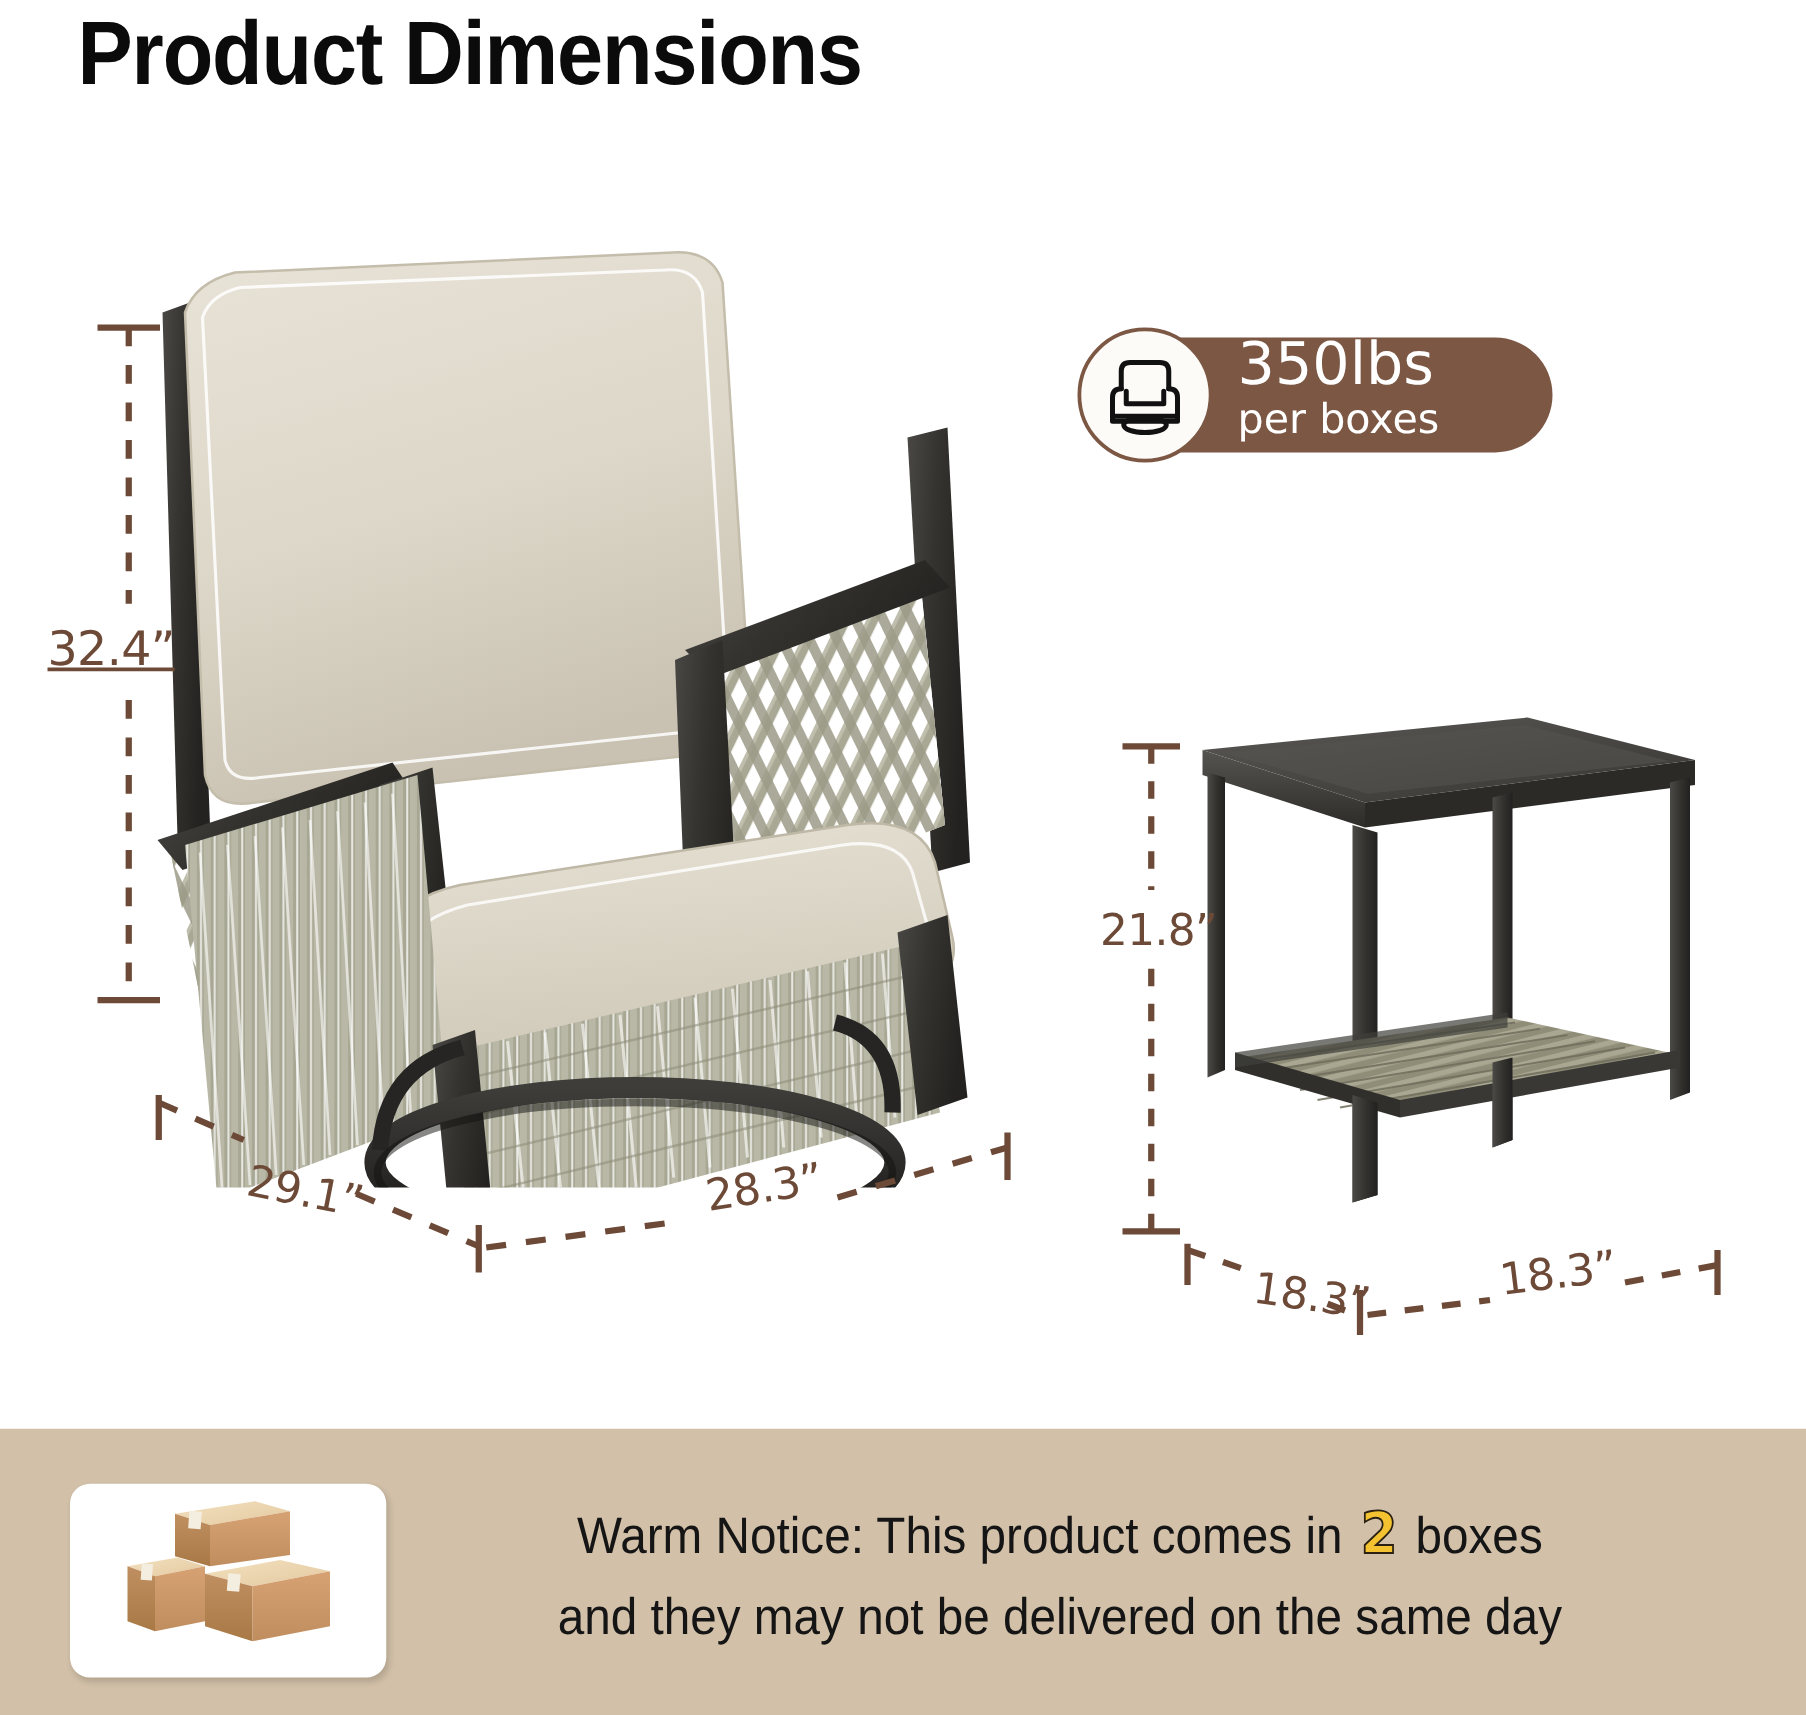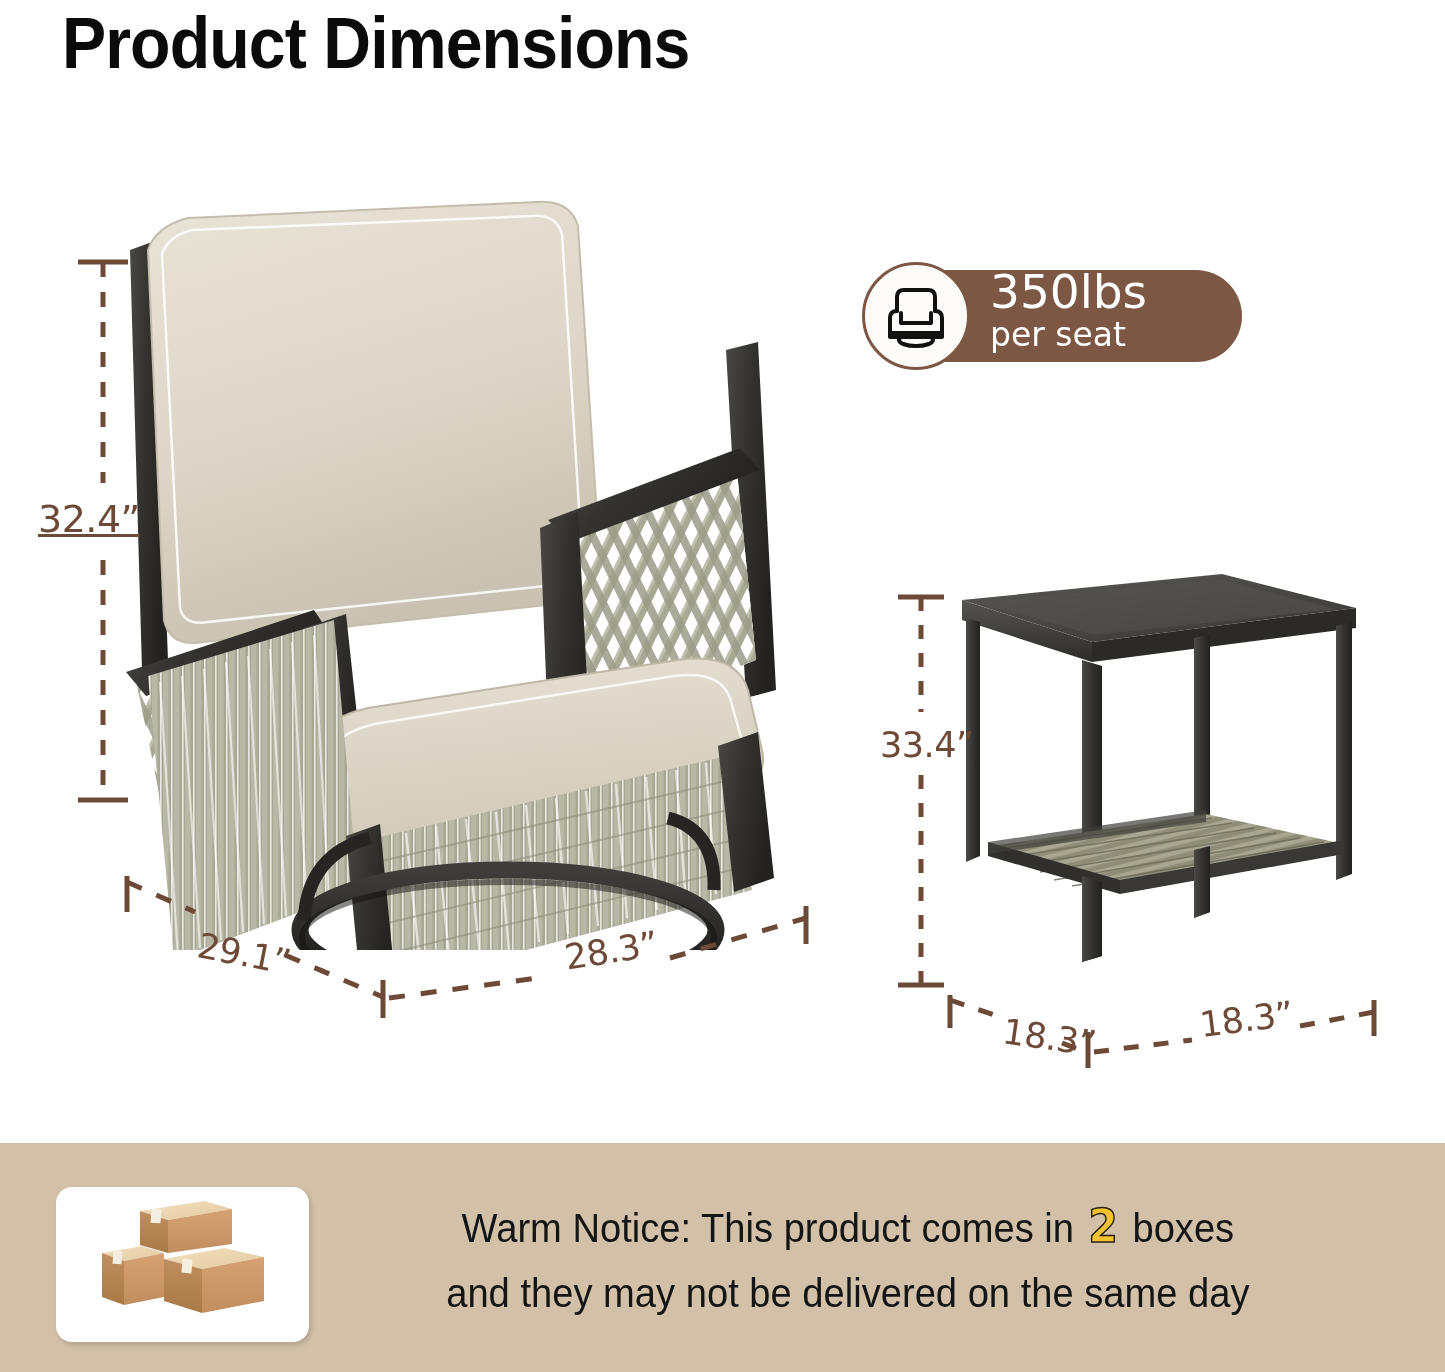--- a/index.html
+++ b/index.html
@@ -384,40 +384,40 @@
 
       <line x1="1094" y1="1052" x2="1192" y2="1040" stroke-dasharray="15 15"></line>
       <line x1="1300" y1="1026" x2="1374" y2="1012" stroke-dasharray="15 15"></line>
       <line x1="1374" y1="1000" x2="1374" y2="1036"></line>
     </g>
   </svg>
 
   <div class="dim-label big lbl-324">32.4”</div>
   <div class="dim-label lbl-291">29.1”</div>
   <div class="dim-label lbl-283">28.3”</div>
-  <div class="dim-label lbl-218">33.4”</div>
+  <div class="dim-label lbl-218">21.8”</div>
   <div class="dim-label lbl-183a">18.3”</div>
   <div class="dim-label lbl-183b">18.3”</div>
 
   <div class="weight-badge">
     <div class="pill"></div>
     <div class="circle">
       <svg width="74" height="74" viewBox="0 0 74 74" xmlns="http://www.w3.org/2000/svg">
         <g fill="none" stroke="#111111" stroke-width="4" stroke-linejoin="round" stroke-linecap="round">
           <path d="M 18 32 L 18 18 Q 18 11 25 11 L 49 11 Q 56 11 56 18 L 56 32"></path>
           <path d="M 18 32 Q 11 32 11 39 L 11 54 L 63 54 L 63 39 Q 63 32 56 32"></path>
           <path d="M 22 34 L 22 44 L 52 44 L 52 34"></path>
           <path d="M 11 54 L 11 58 L 63 58 L 63 54"></path>
           <ellipse cx="37" cy="61" rx="17" ry="6"></ellipse>
         </g>
       </svg>
     </div>
     <div class="txt">
       <span class="lbs">350lbs</span>
-      <span class="per">per seat</span>
+      <span class="per">per boxes</span>
     </div>
   </div>
 
   <div class="notice-banner">
     <div class="notice-icon">
       <svg viewBox="0 0 253 155" xmlns="http://www.w3.org/2000/svg">
         <defs>
           <linearGradient id="boxFront" x1="0" y1="0" x2="0" y2="1">
             <stop offset="0%" stop-color="#d6a273"></stop>
             <stop offset="100%" stop-color="#c08d5f"></stop>

